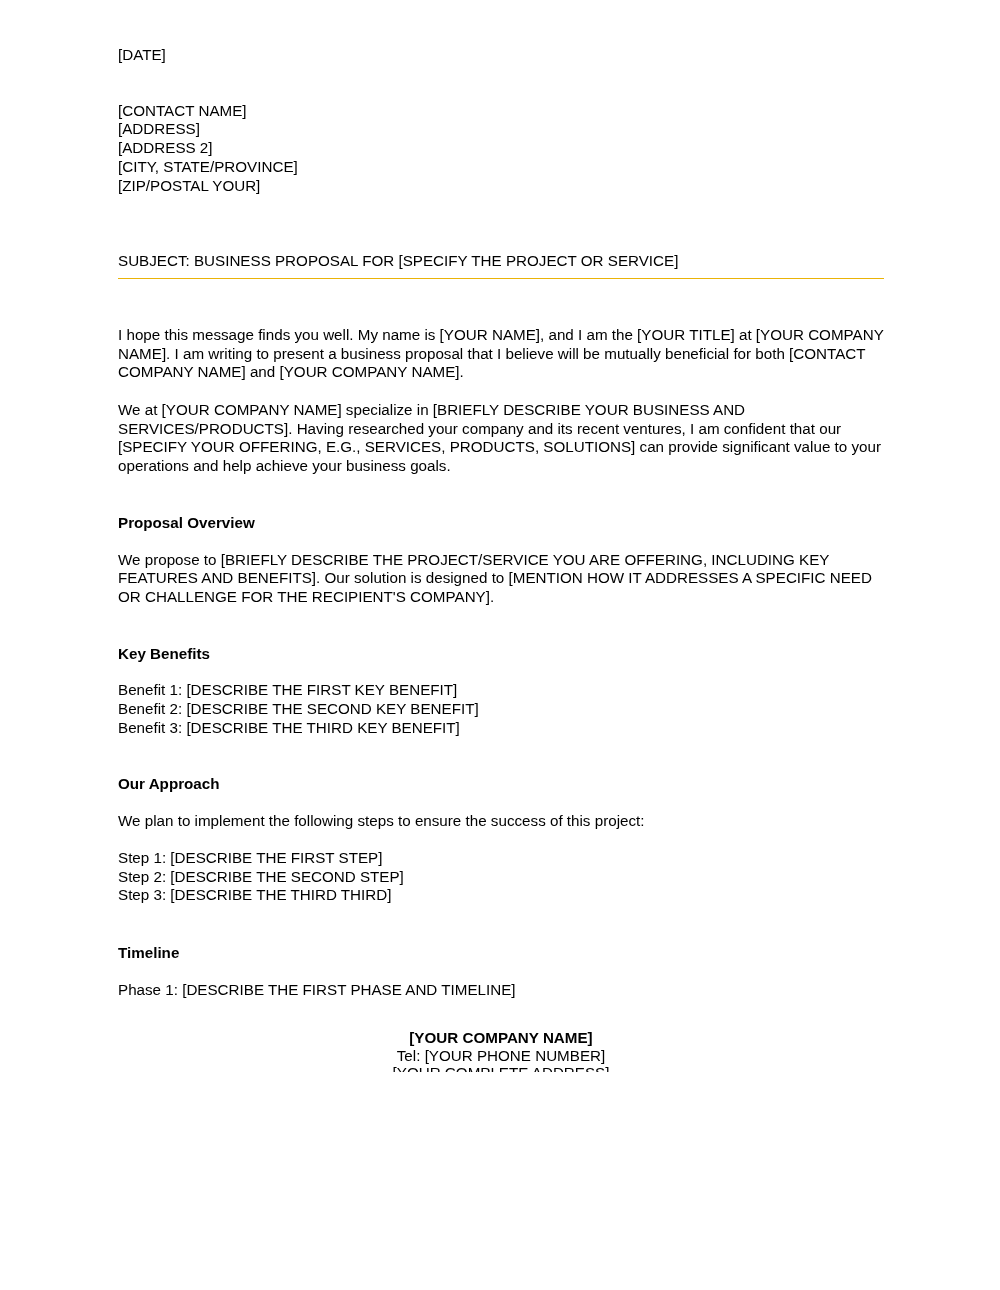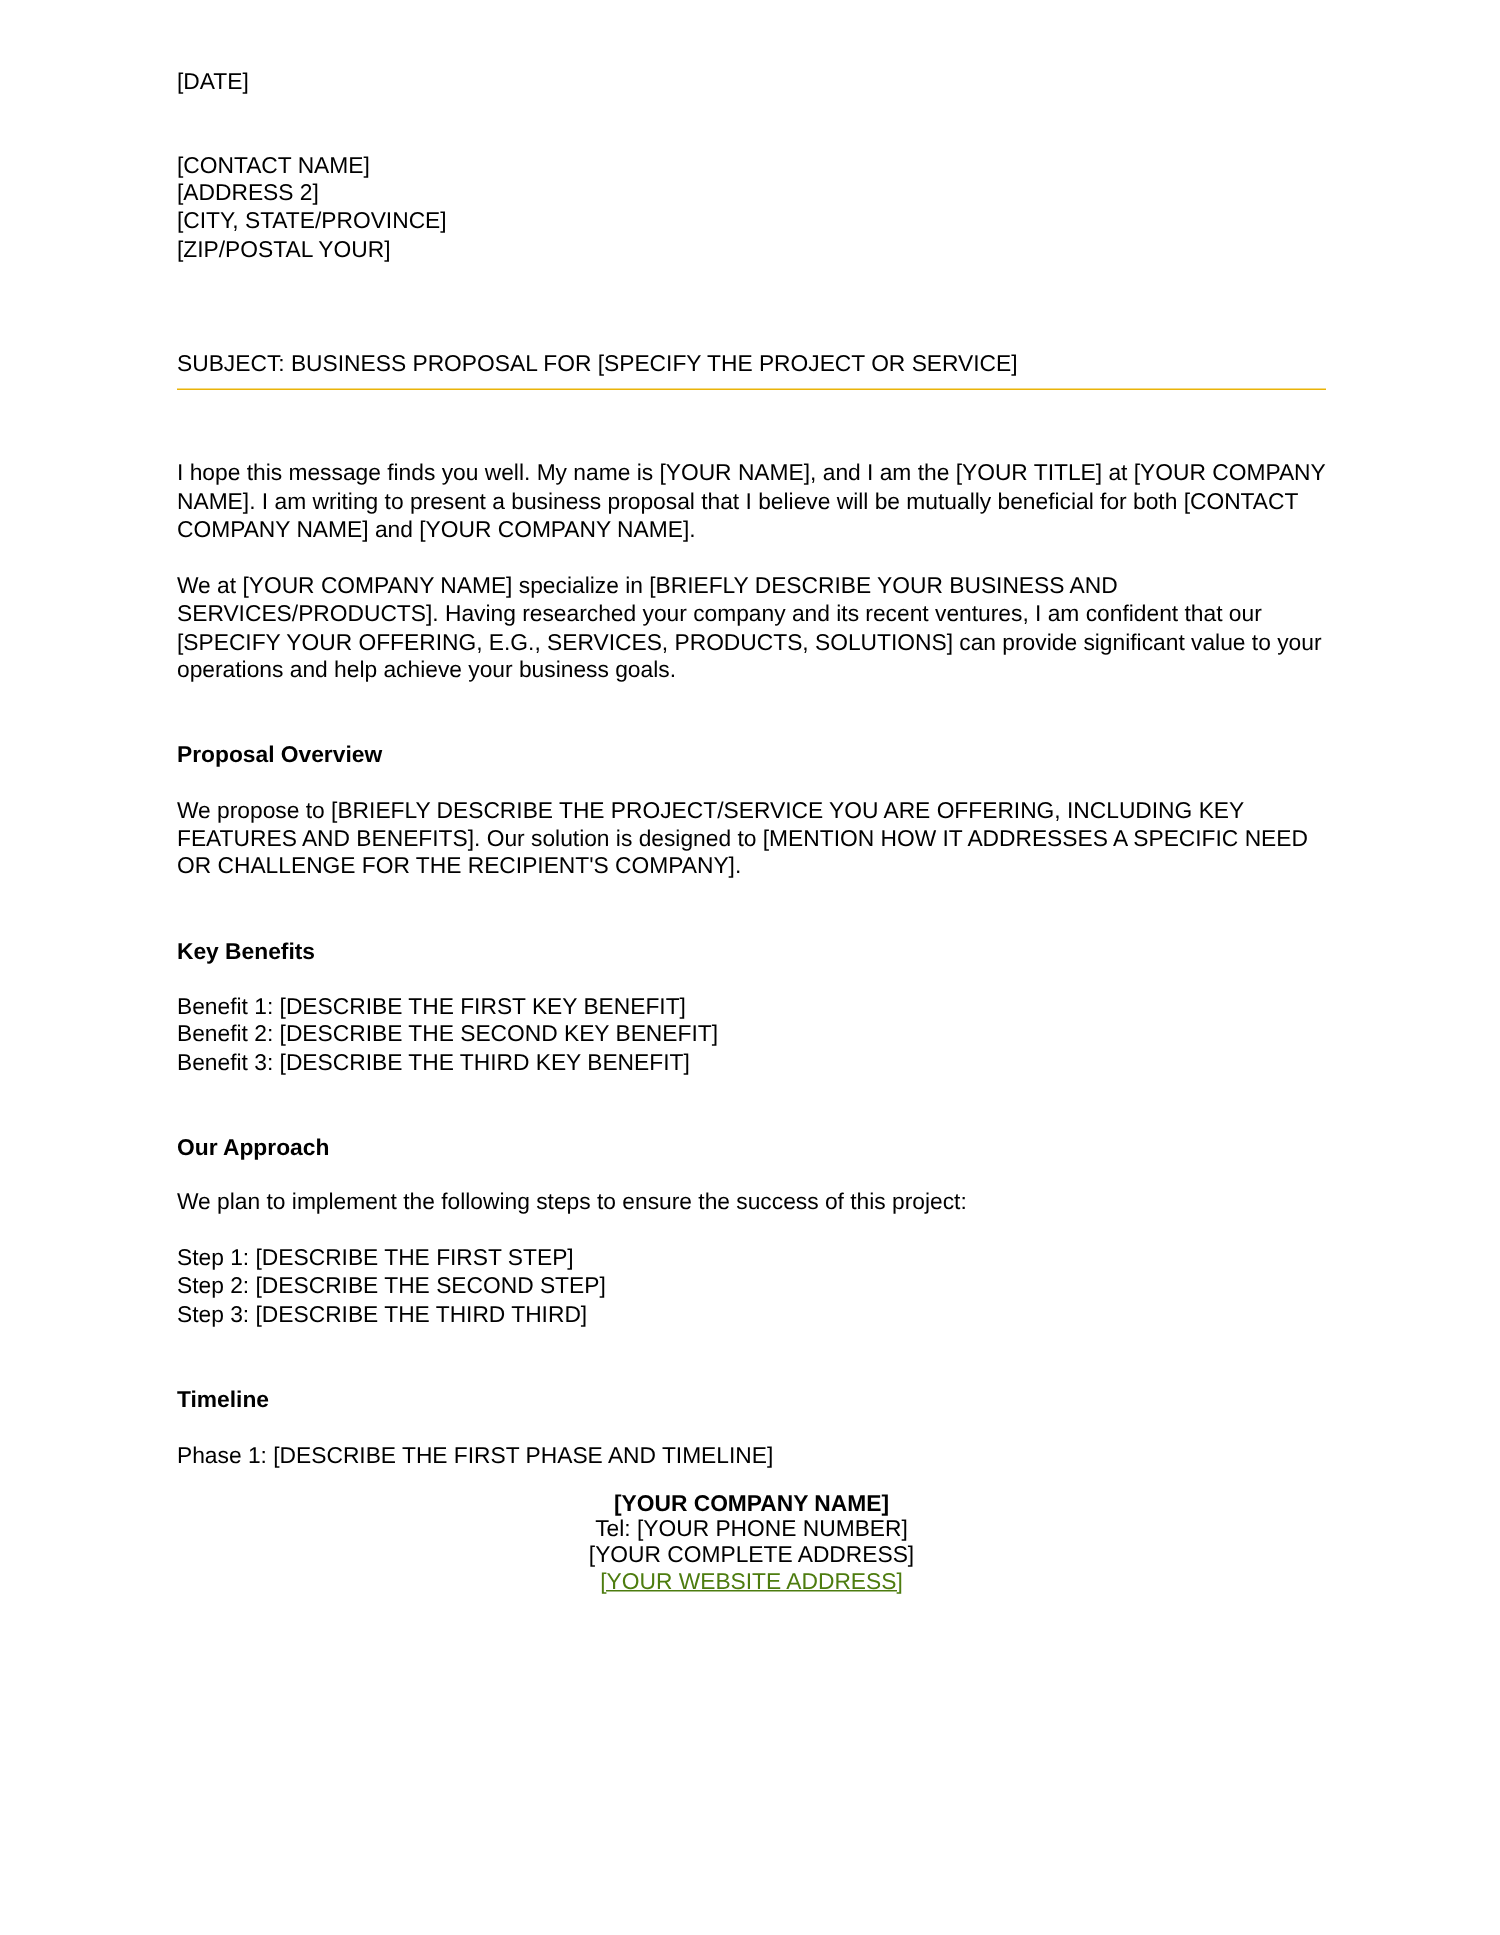--- a/index.html
+++ b/index.html
@@ -29,40 +29,41 @@
   .mb-sect2  { margin-bottom: 39px; }
   .mb-3line  { margin-bottom: 57px; }
   .mb-subj   { margin-bottom: 47px; }
   .bold { font-weight: bold; }
   .subject-block {
     font-weight: normal;
     padding-bottom: 7px;
     border-bottom: 1px solid #eab308;
   }
   .footer {
-    margin-top: 13px;
+    margin-top: 30px;
     text-align: center;
     line-height: 17.3px;
   }
   .footer .company { font-weight: bold; }
   .footer a.site-link {
     color: #4d7c0f;
     text-decoration: underline;
     cursor: pointer;
   }
 </style>
 </head>
 <body>
 
 <div class="page">
 
   <div class="block mb-2line">[DATE]</div>
 
   <div class="block mb-3line">
     <div>[CONTACT NAME]</div>
+    <div>[ADDRESS]</div>
     <div>[ADDRESS 2]</div>
     <div>[CITY, STATE/PROVINCE]</div>
     <div>[ZIP/POSTAL YOUR]</div>
   </div>
 
   <div class="block subject-block mb-subj">SUBJECT: BUSINESS PROPOSAL FOR [SPECIFY THE PROJECT OR SERVICE]</div>
 
 
   <div class="block mb-para">I hope this message finds you well. My name is [YOUR NAME], and I am the [YOUR TITLE] at [YOUR COMPANY NAME]. I am writing to present a business proposal that I believe will be mutually beneficial for both [CONTACT COMPANY NAME] and [YOUR COMPANY NAME].</div>
 

